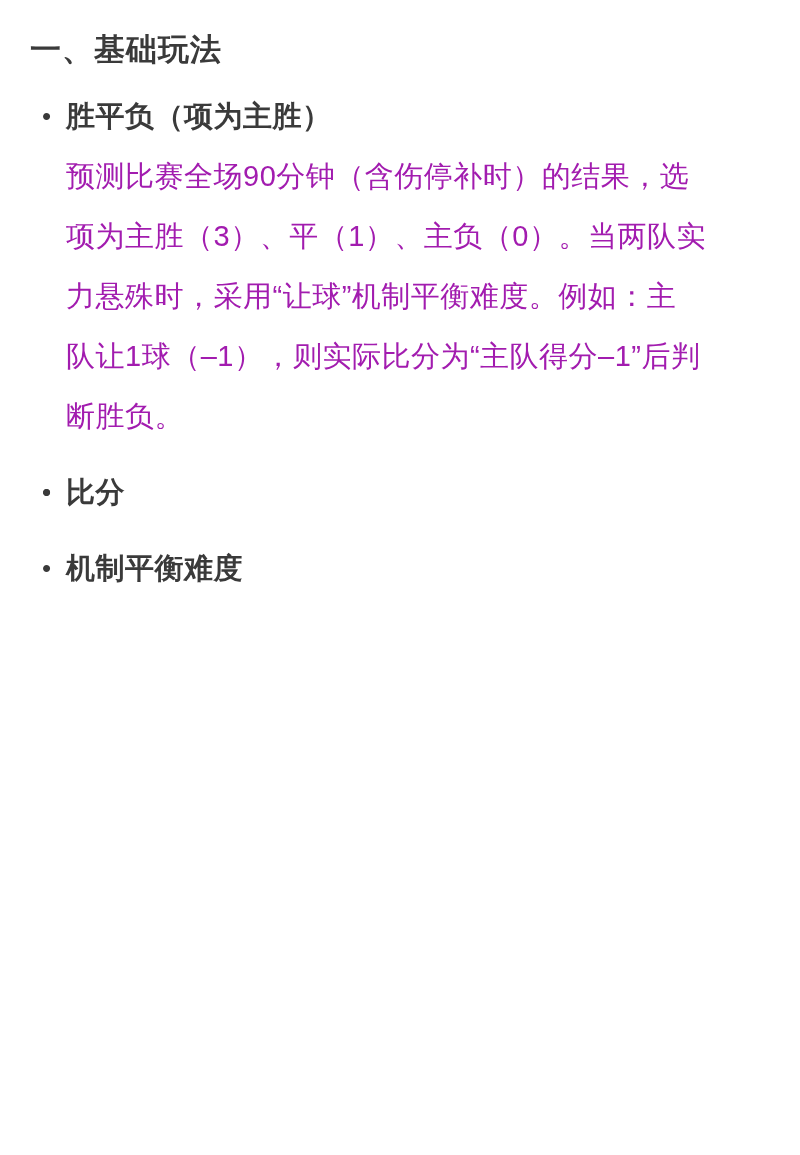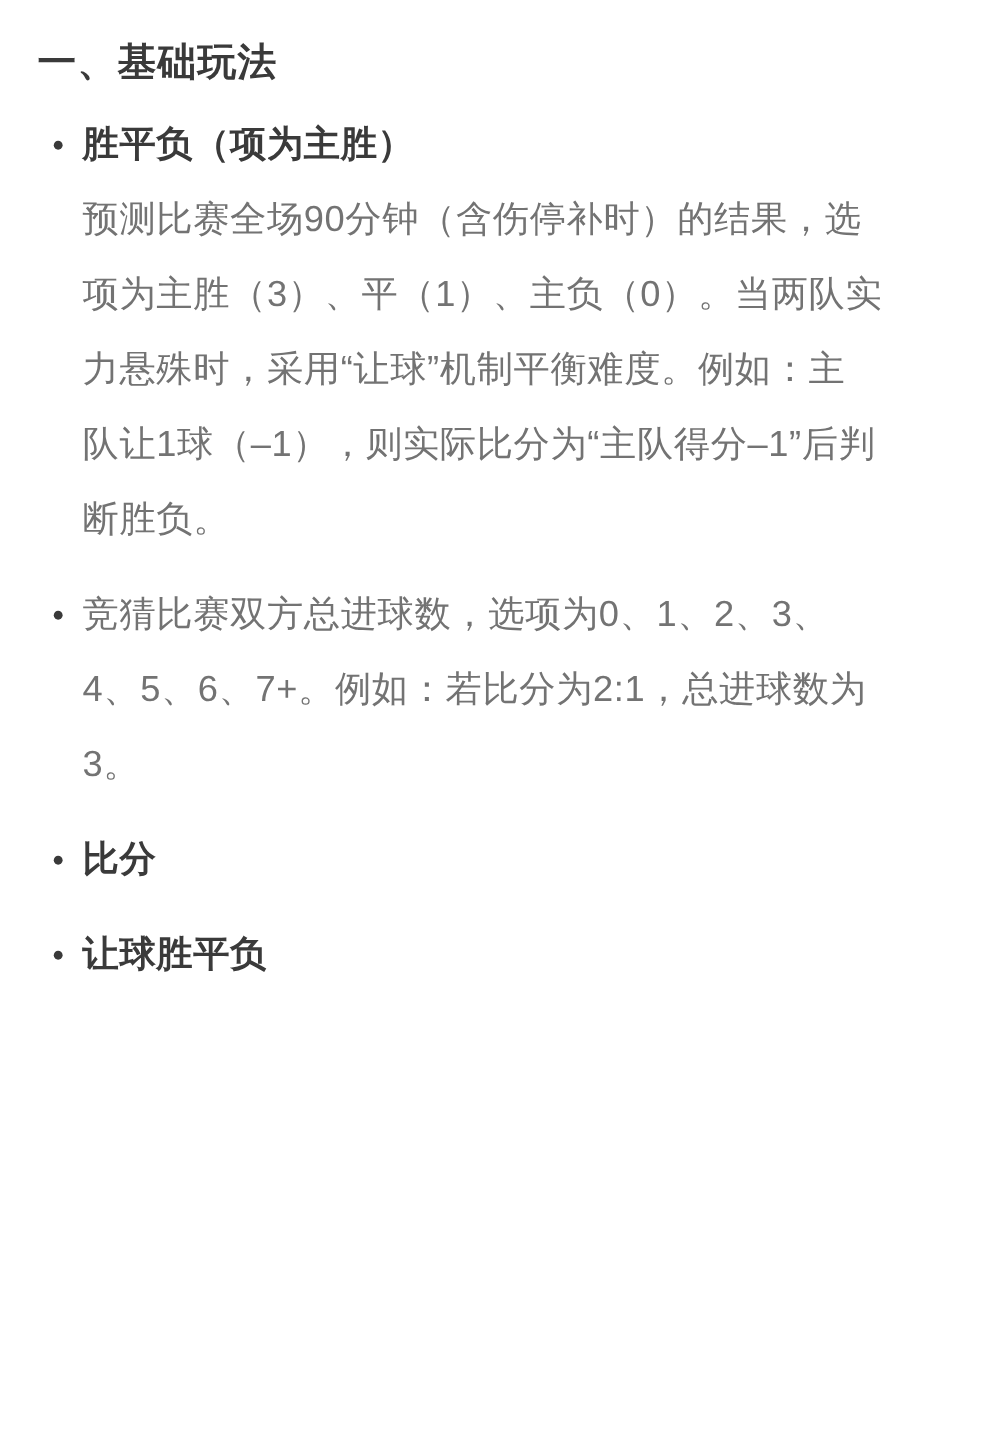--- a/index.html
+++ b/index.html
@@ -52,21 +52,21 @@
     font-size: 29px;
     line-height: 60px;
     font-weight: 700;
     color: #3a3a3a;
     letter-spacing: 0.5px;
   }
   .rule-body {
     font-size: 29px;
     line-height: 60px;
     font-weight: 400;
-    color: #737373;
+    color: #a21caf;
     letter-spacing: 0.5px;
     white-space: pre-line;
   }
 </style>
 </head>
 <body>
 
 <div class="page">
   <h1 class="doc-heading">一、基础玩法</h1>
 
@@ -76,28 +76,25 @@
       <div class="rule-title">胜平负（项为主胜）</div>
       <div class="rule-body">预测比赛全场90分钟（含伤停补时）的结果，选
 项为主胜（3）、平（1）、主负（0）。当两队实
 力悬殊时，采用“让球”机制平衡难度。例如：主
 队让1球（–1），则实际比分为“主队得分–1”后判
 断胜负。</div>
     </li>
 
     <li class="rule-item">
       <span class="bullet">•</span>
-      <div class="rule-body">竞猜比赛双方总进球数，选项为0、1、2、3、
-4、5、6、7+。例如：若比分为2:1，总进球数为
-3。</div>
     </li>
 
     <li class="rule-item">
       <span class="bullet">•</span>
       <div class="rule-title">比分</div>
     </li>
 
     <li class="rule-item">
       <span class="bullet">•</span>
-      <div class="rule-title">让球胜平负</div>
+      <div class="rule-title">机制平衡难度</div>
     </li>
   </ul>
 </div>
 
 </body></html>

